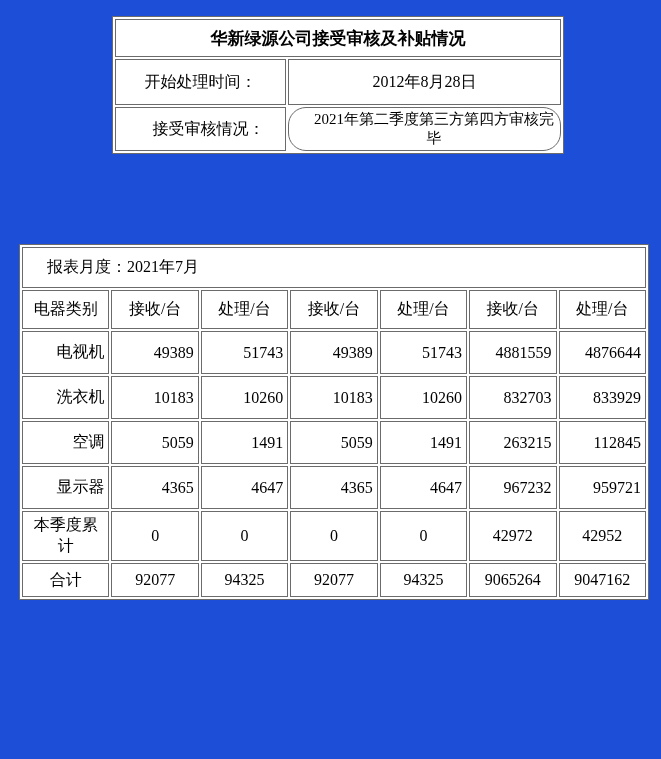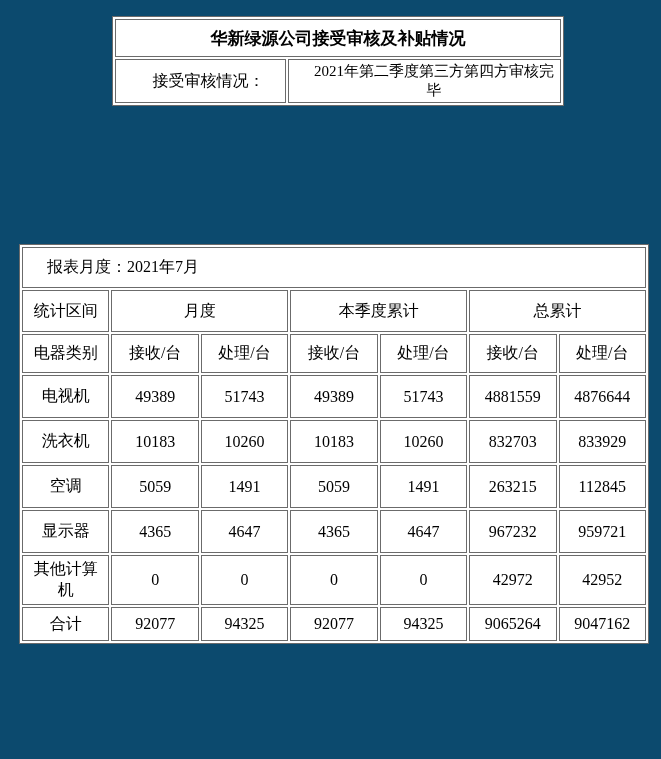--- a/index.html
+++ b/index.html
@@ -1,20 +1,20 @@
 <!DOCTYPE html>
 <html><head>
 <meta charset="utf-8">
 <style>
   html, body { margin: 0; padding: 0; }
   .page {
     position: relative;
     width: 661px;
     height: 759px;
-    background: #0c4a6e;
+    background: #1d4ed8;
     font-family: "Liberation Serif", "DejaVu Serif", serif;
     color: #000000;
   }
   table {
     border-collapse: separate;
     border-spacing: 2px;
     border: 1px solid #6b6b6b;
     background: #ffffff;
     table-layout: fixed;
   }
@@ -28,69 +28,67 @@
     color: #000000;
     overflow: hidden;
     word-break: break-word;
   }
   
   #summary-table { position: absolute; left: 112px; top: 16px; width: 452px; }
   #summary-table .title-cell { height: 38px; font-weight: bold; font-size: 17px; }
   #summary-table .r2 td { height: 46px; }
   #summary-table .r3 td { height: 38px; padding-left: 20px; }
   #summary-table .r4 td { height: 72px; }
-  #summary-table .small-text { font-size: 15px; padding: 2px 1px; }
+  #summary-table .small-text { font-size: 15px; padding: 2px 1px; border-radius: 18px; }
   .marker-cell { position: relative; }
   .comment-marker {
     position: absolute;
     top: 1px; right: 1px;
     width: 0; height: 0;
     border-top: 5px solid #ff0000;
     border-left: 5px solid transparent;
   }
   
   #report-table { position: absolute; left: 19px; top: 244px; width: 630px; }
   #report-table .month-cell { height: 41px; text-align: left; padding-left: 24px; }
   #report-table .span-row td { height: 42px; }
   #report-table .unit-row td { height: 39px; margin-top: 28px; }
-  #report-table .data-row td { height: 43px; }
+  #report-table .data-row td { height: 43px; text-align: right; }
   #report-table .tall-row td { height: 50px; }
   #report-table .total-row td { height: 34px; }
 </style>
 </head>
 <body>
 
 <div class="page">
 
   <table id="summary-table">
     <colgroup>
         <col style="width:171px">
         <col>
       </colgroup>
     <tbody>
         <tr>
       <td colspan="2" class="title-cell">华新绿源公司接受审核及补贴情况</td>
     </tr>
+    <tr class="r2">
+      <td>开始处理时间：</td>
+      <td>2012年8月28日</td>
+    </tr>
     <tr class="r3">
       <td>接受审核情况：</td>
       <td class="small-text">2021年第二季度第三方第四方审核完毕</td>
     </tr>
   </tbody>
     </table>
 
   <table id="report-table">
     <tbody>
         <tr>
       <td colspan="7" class="month-cell">报表月度：2021年7月</td>
-    </tr>
-    <tr class="span-row">
-      <td>统计区间</td>
-      <td colspan="2">月度</td>
-      <td colspan="2">本季度累计</td>
-      <td colspan="2">总累计</td>
     </tr>
     <tr class="unit-row">
       <td>电器类别</td>
       <td>接收/台</td>
       <td>处理/台</td>
       <td>接收/台</td>
       <td>处理/台</td>
       <td>接收/台</td>
       <td>处理/台</td>
     </tr>
@@ -124,21 +122,21 @@
     <tr class="data-row">
       <td>显示器</td>
       <td>4365</td>
       <td>4647</td>
       <td>4365</td>
       <td>4647</td>
       <td>967232</td>
       <td>959721</td>
     </tr>
     <tr class="tall-row">
-      <td>其他计算机</td>
+      <td>本季度累计</td>
       <td>0</td>
       <td>0</td>
       <td>0</td>
       <td>0</td>
       <td>42972</td>
       <td>42952</td>
     </tr>
     <tr class="total-row">
       <td>合计</td>
       <td>92077</td>

